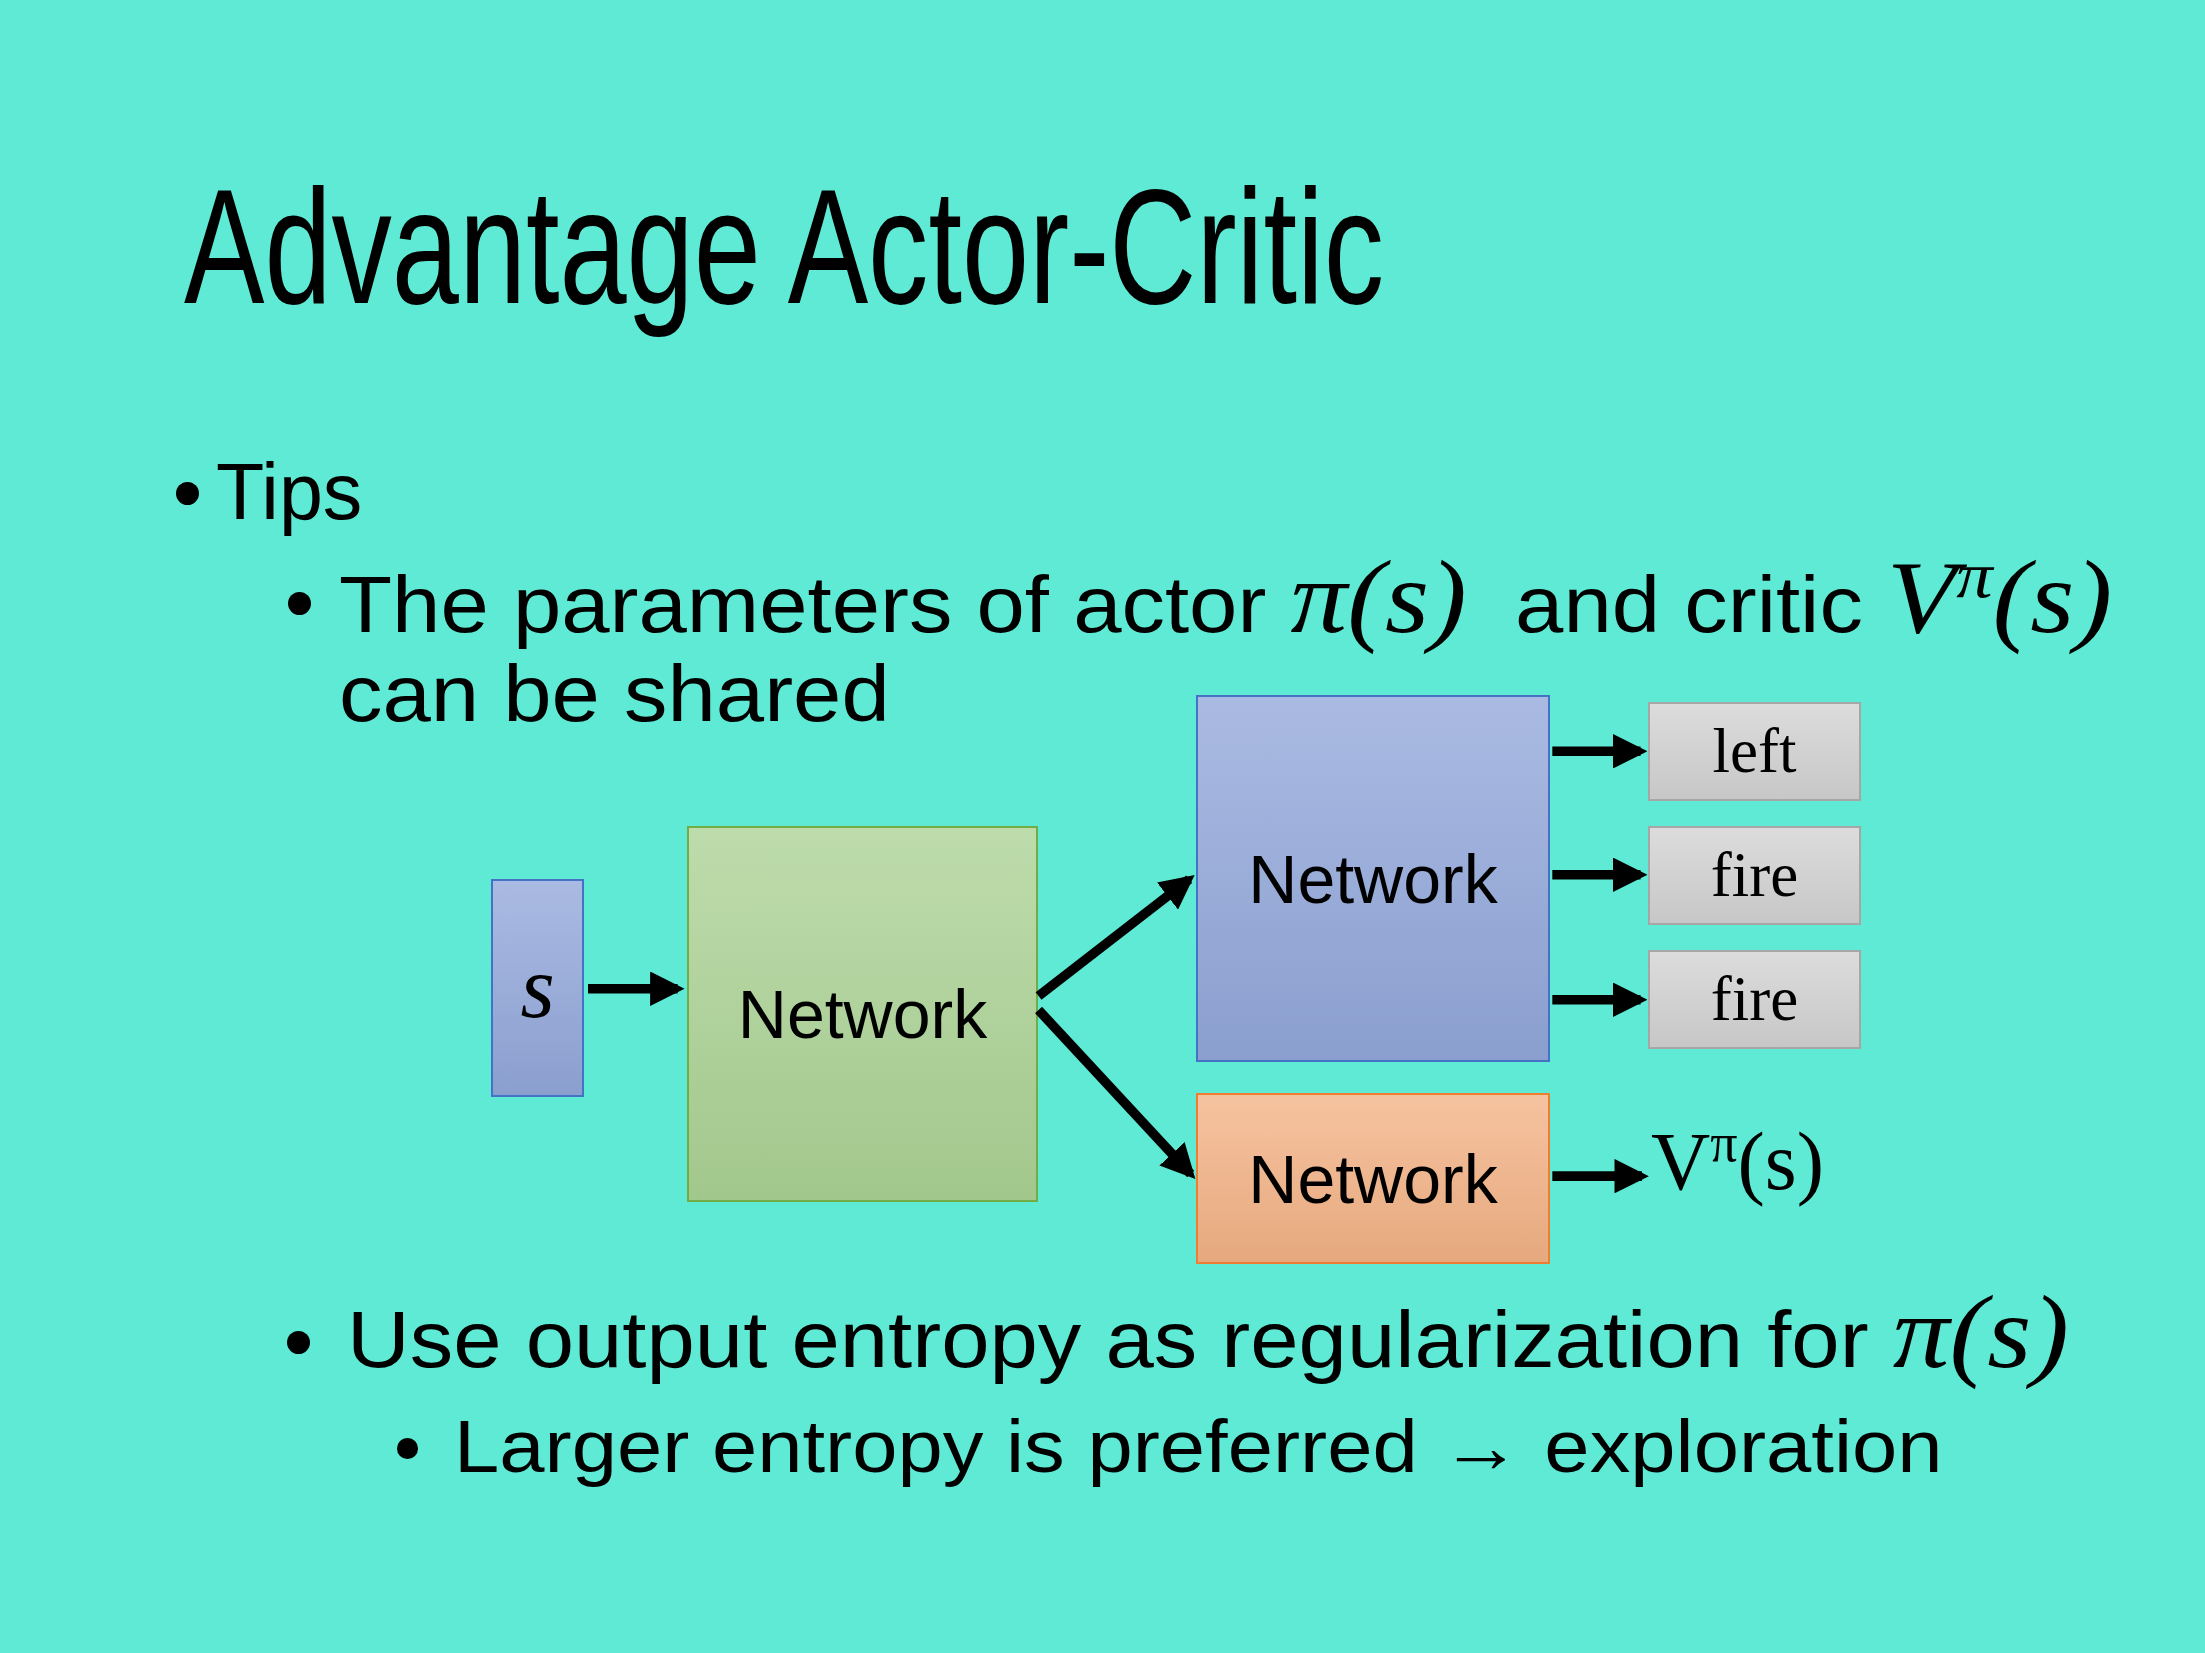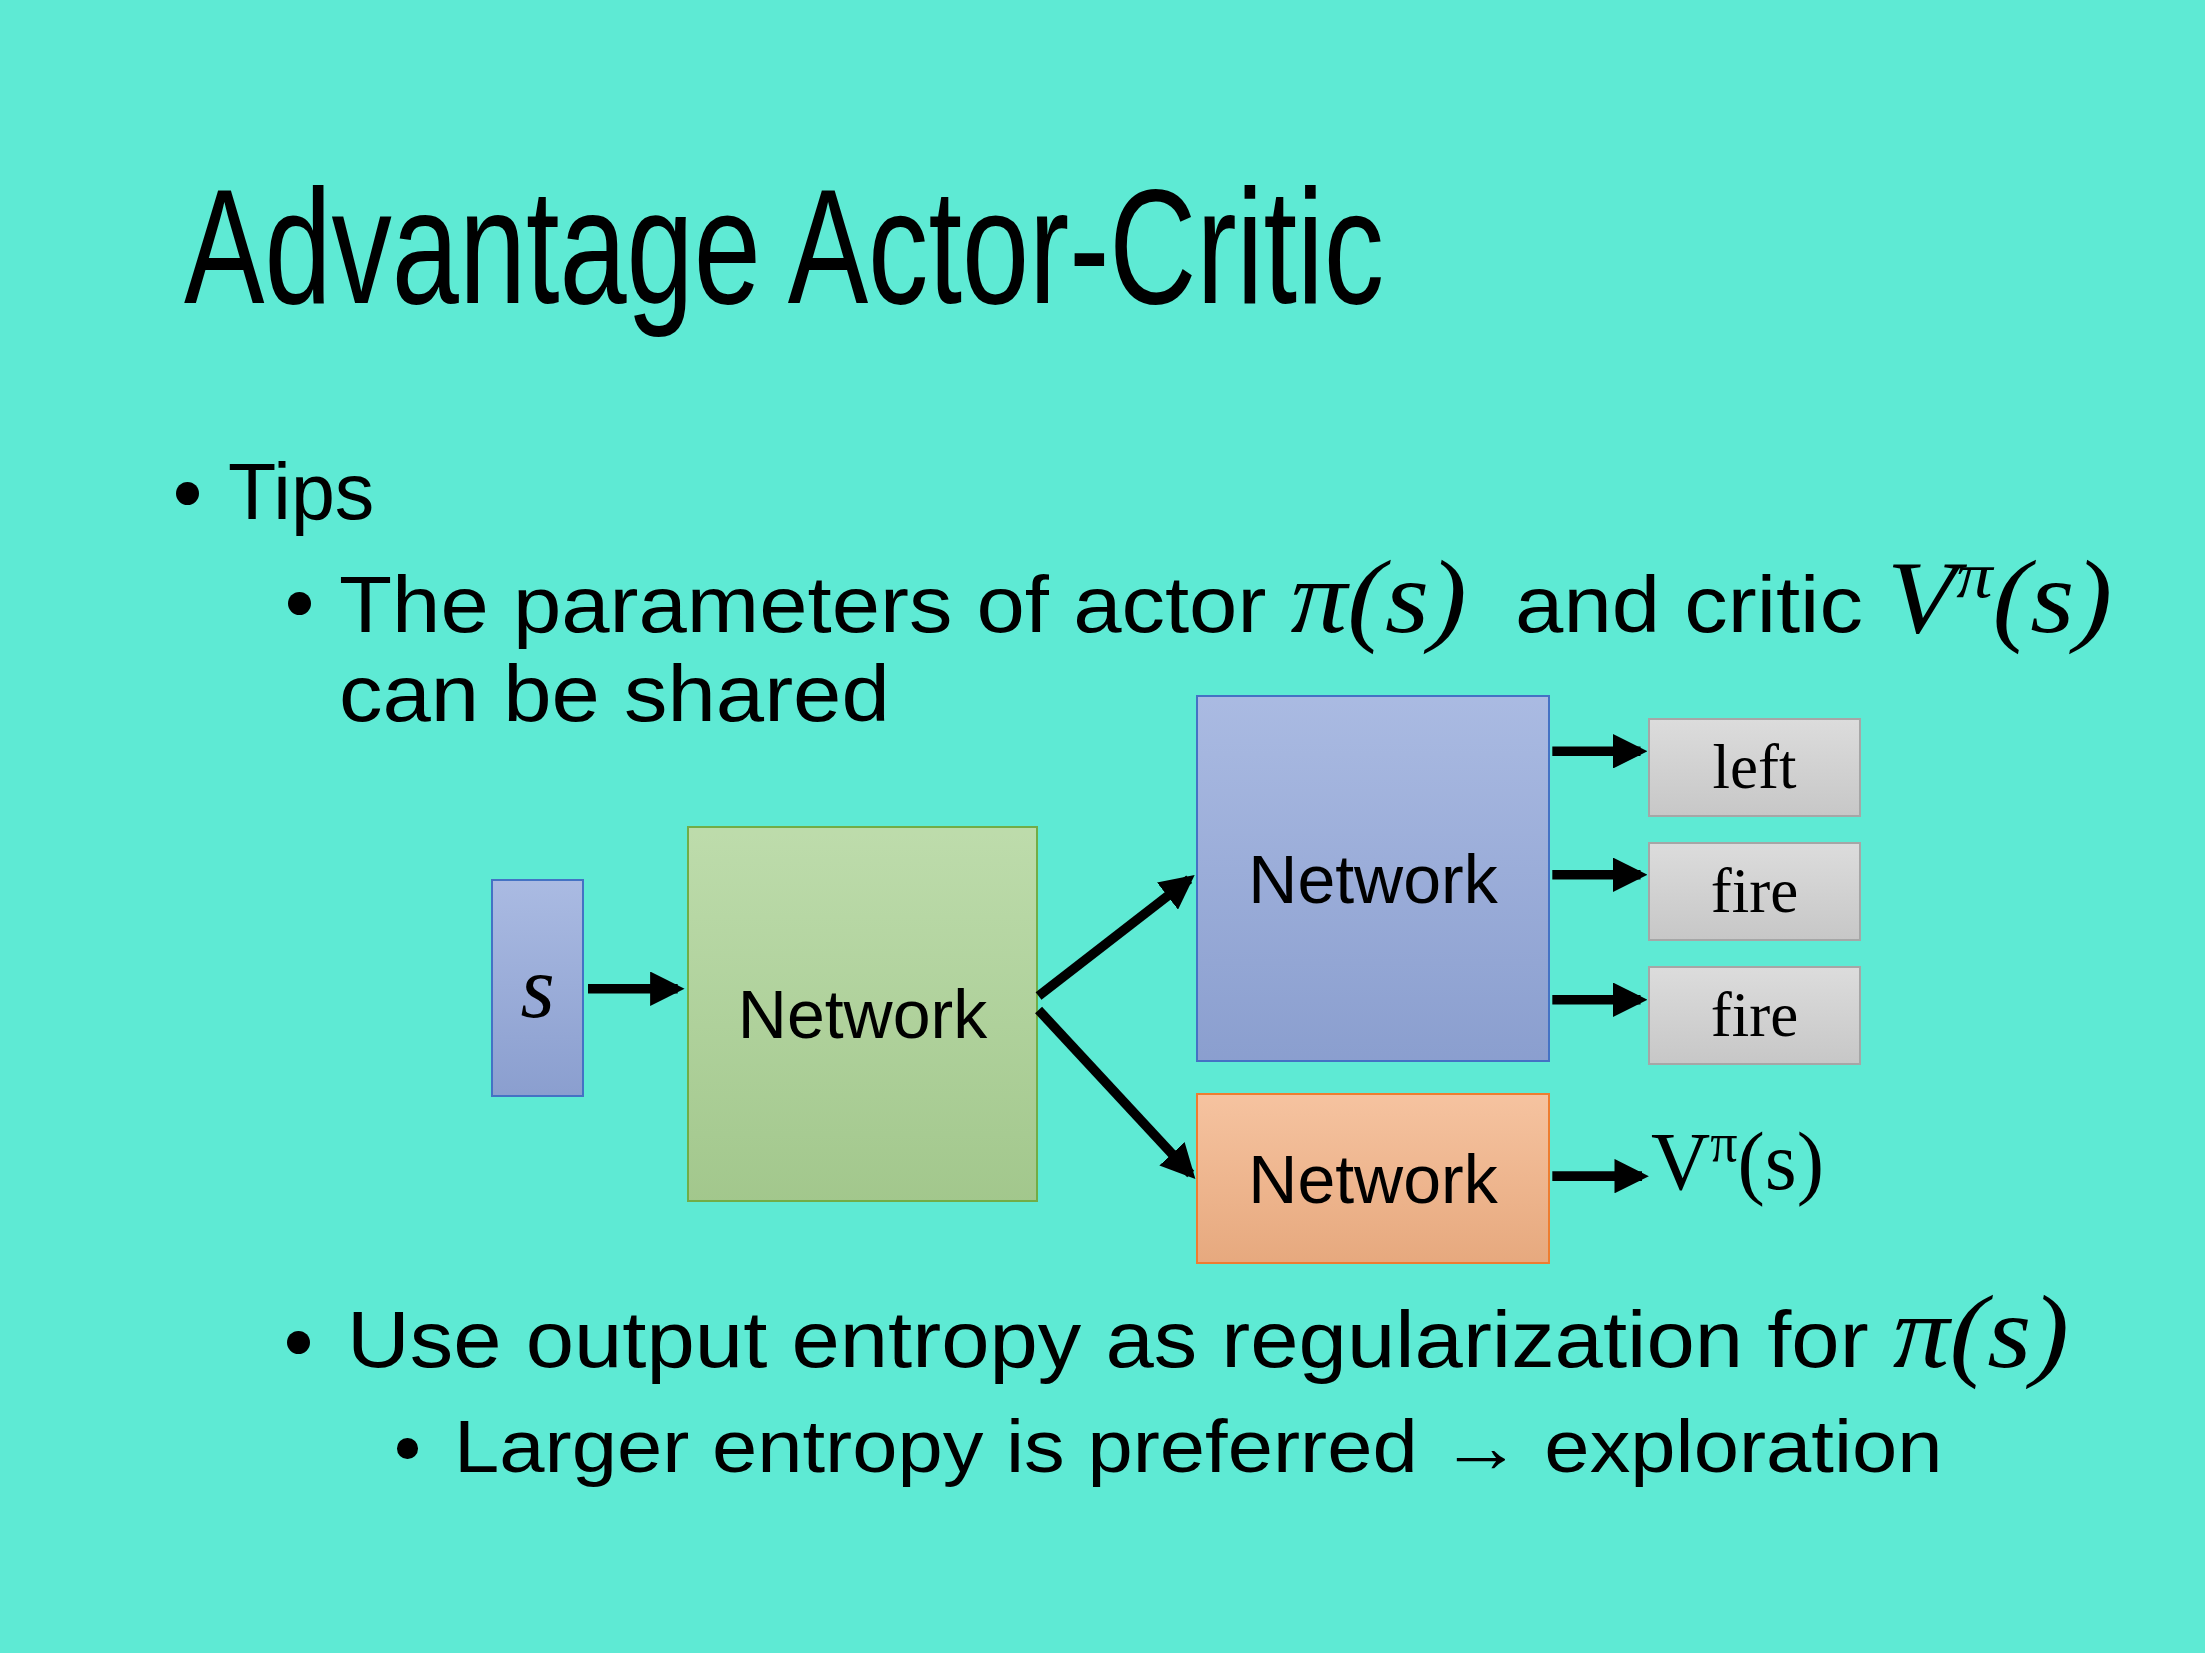--- a/index.html
+++ b/index.html
@@ -29,21 +29,21 @@
   }
 
   
   .line {
     position: absolute;
     line-height: 1;
     white-space: pre;
     font-size: 79px;
   }
   .stretch { transform: scaleX(1.10); transform-origin: left top; }
-  .l1 { left: 228px; top: 452px; }
+  .l1 { left: 216px; top: 452px; }
   .l2 { left: 339px; top: 565px; }
   .l2b { left: 339px; top: 654px; }
   .l4 { left: 347px; top: 1300px; }
   .l5 { left: 454px; top: 1410px; font-size: 74px; }
 
   .bullet-dot {
     position: absolute;
     width: 23px; height: 23px;
     border-radius: 50%;
     background: var(--text, #000);
@@ -93,21 +93,20 @@
   }
   .critic-box {
     left: 1196px; top: 1093px; width: 354px; height: 171px;
     background-color: var(--critic-fill, #F3B285);
     border: 2.9px solid var(--critic-border, #ED7D31);
   }
   .action-box {
     left: 1648px; width: 213px; height: 99px;
     background-color: var(--action-fill, #D2D2D2);
     border: 2.2px solid var(--action-border, #A6A6A6);
-    margin-top: 16px;
   }
   .ab1 { top: 702px; }
   .ab2 { top: 826px; }
   .ab3 { top: 950px; }
 
   .net-label { font-size: 68px; line-height: 1; }
   .action-label {
     font-family: "Liberation Serif", serif;
     font-size: 63px;
     line-height: 1;

